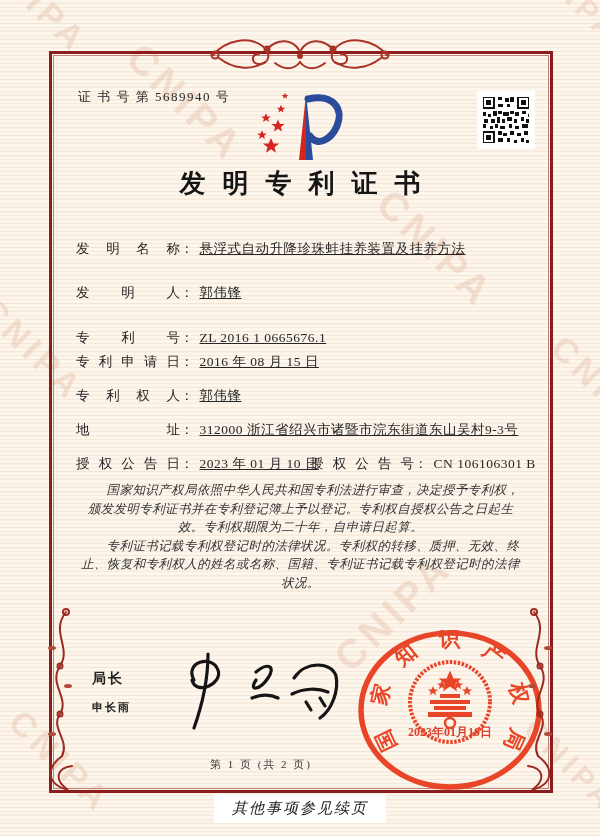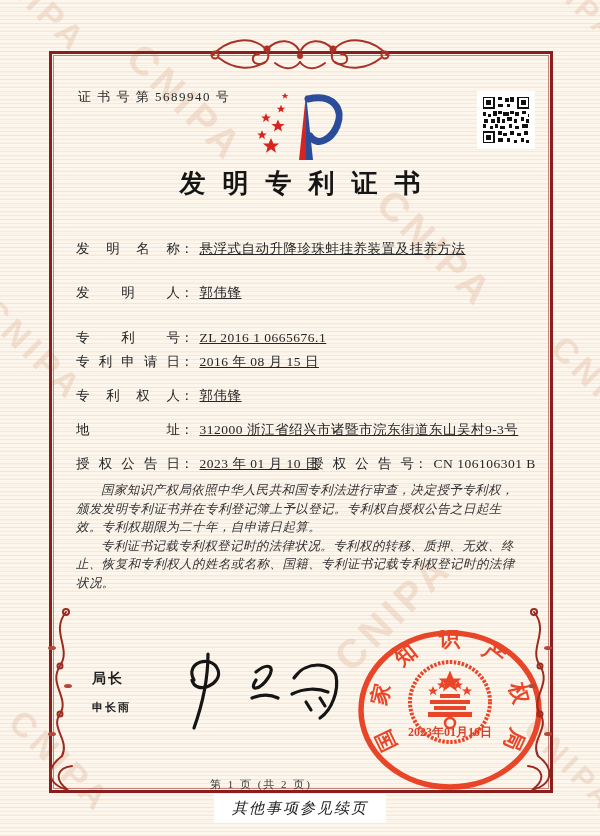--- a/index.html
+++ b/index.html
@@ -19,29 +19,29 @@
   .logo{position:absolute;left:254px;top:90px;}
   .qr{position:absolute;left:477px;top:91px;background:#fff;padding:4px;}
   .title{position:absolute;left:0;top:166px;width:600px;text-align:center;font-size:26px;font-weight:bold;
          color:#151515;letter-spacing:17px;text-indent:17px;}
   .field-row{position:absolute;left:76px;width:460px;font-size:13.5px;color:#262626;white-space:nowrap;text-decoration:underline;}
   .flabel{display:inline-block;width:104px;text-align:justify;text-align-last:justify;-moz-text-align-last:justify;}
   .colon{display:inline-block;margin-right:6px;}
   .fvalue{letter-spacing:0.5px;}
   .pair2{position:absolute;left:234px;top:0;}
   .paras{position:absolute;left:76px;top:481px;width:449px;font-size:12.5px;line-height:18.5px;
-         font-style:italic;color:#333;letter-spacing:0.4px;}
+         font-style:italic;color:#333;letter-spacing:0.4px;text-align:center;}
   .paras p{margin:0;text-indent:2em;}
   .sig-title{position:absolute;left:92px;top:670px;font-size:14px;font-weight:bold;color:#222;
              font-family:"Liberation Sans","DejaVu Sans",sans-serif;letter-spacing:2px;}
   .sig-name{position:absolute;left:92px;top:700px;font-size:11px;font-weight:bold;color:#222;
             font-family:"Liberation Sans","DejaVu Sans",sans-serif;letter-spacing:2px;}
   .sig-script{position:absolute;left:168px;top:648px;}
   .seal{position:absolute;left:356px;top:630px;z-index:5;opacity:0.93;}
-  .page-no{position:absolute;left:0;top:757px;width:522px;text-align:center;font-size:11px;color:#3a3a3a;letter-spacing:2px;margin-top:20px;}
+  .page-no{position:absolute;left:0;top:757px;width:522px;text-align:center;font-size:11px;color:#3a3a3a;letter-spacing:2px;}
   .footer-note-wrap{position:absolute;left:0;top:794px;width:600px;text-align:center;z-index:4;}
   .footer-note{display:inline-block;background:#ffffff;padding:5px 18px;font-size:15px;font-style:italic;
                color:#222;letter-spacing:2px;}
   .ornament-top{position:absolute;left:205px;top:29px;z-index:4;}
   .vine{position:absolute;top:608px;z-index:4;}
   .vine.left{left:36px;}
   .vine.right{left:520px;transform:scaleX(-1);}
 </style>
 </head>
 <body>

